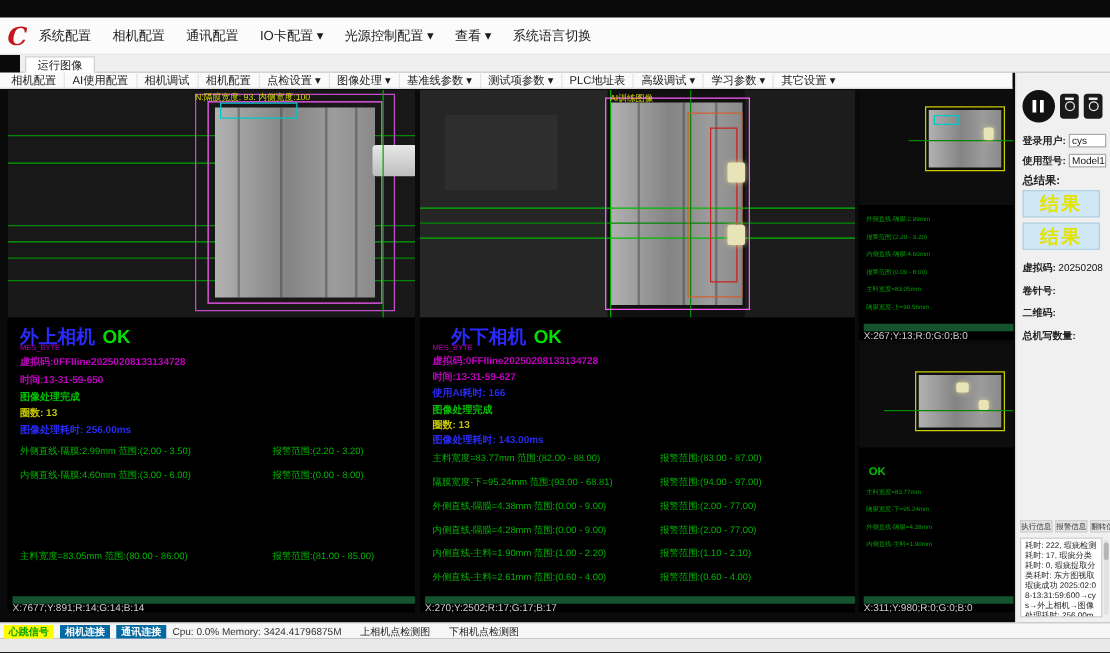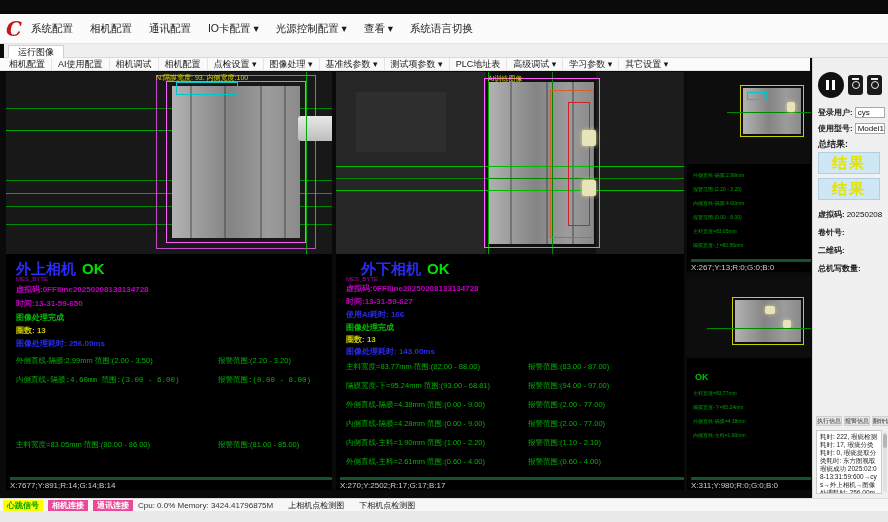--- a/index.html
+++ b/index.html
@@ -15,21 +15,21 @@
   .winbtns span{cursor:default;}
 
   
   .menubar{position:absolute;top:14px;left:0;right:0;height:30px;background:#fbfbfb;
            border-bottom:1px solid #e4e4e4;display:flex;align-items:center;}
   .logo{font-family:"DejaVu Serif",serif;font-style:italic;font-weight:bold;
         color:#c4161c;font-size:20px;margin:0 9px 0 6px;line-height:1;}
   .menu-item{font-size:10.5px;color:#1a1a1a;margin-right:17px;white-space:nowrap;}
 
   
-  .tabrow{position:absolute;top:44px;left:4px;right:0;height:14px;background:#efefef;
+  .tabrow{position:absolute;top:44px;left:16px;right:0;height:14px;background:#efefef;
           border-bottom:1px solid #dadada;}
   .tab{position:absolute;left:4px;top:1px;height:14px;background:#fff;
        border:1px solid #cfcfcf;border-bottom:none;font-size:9px;color:#222;
        padding:0 9px;display:flex;align-items:center;}
 
   
   .toolbar{position:absolute;top:58px;left:0;width:810px;height:13px;background:#fafafa;
            border-bottom:1px solid #e2e2e2;display:flex;align-items:center;padding-left:9px;}
   .tool-item{font-size:9px;color:#1a1a1a;margin-right:6px;padding-right:6px;
              border-right:1px solid #e4e4e4;white-space:nowrap;line-height:13px;}
@@ -43,21 +43,21 @@
   .ovl-text{position:absolute;font-size:7px;color:#d8d800;white-space:nowrap;}
   .cam-title{position:absolute;font-size:15px;font-weight:bold;color:#2a2aff;white-space:nowrap;}
   .cam-title .ok{color:#00e000;margin-left:6px;}
   .mes{position:absolute;font-size:6px;color:#b800b8;}
   .pline{position:absolute;font-size:8px;font-weight:bold;color:#c000c0;white-space:nowrap;}
   .gline{position:absolute;font-size:8px;font-weight:bold;color:#00c000;white-space:nowrap;}
   .yline{position:absolute;font-size:8px;font-weight:bold;color:#c8c800;white-space:nowrap;}
   .bline{position:absolute;font-size:8px;font-weight:bold;color:#2a2aee;white-space:nowrap;}
   .mrow{position:absolute;left:10px;right:4px;color:#00b400;font-size:7.5px;white-space:nowrap;}
   .mrow .acol{position:absolute;}
-  .coords{position:absolute;left:4px;right:0;bottom:0;height:13px;border-top:3px solid #14532d;
+  .coords{position:absolute;left:4px;right:0;bottom:0;height:13px;border-top:6px solid #14532d;
           color:#cfcfcf;font-size:8px;display:flex;align-items:center;}
   .tline{position:absolute;left:6px;color:#00a000;font-size:5px;white-space:nowrap;}
 
   
   .rightpanel{position:absolute;left:812px;top:58px;width:76px;bottom:24px;
               background:#f0f0f0;border-left:1px solid #d5d5d5;}
   .btnrow{position:absolute;top:12px;left:5px;right:3px;height:30px;display:flex;
           align-items:center;gap:4px;}
   .pausebtn{width:26px;height:26px;border-radius:50%;background:#111;position:relative;flex:0 0 auto;}
   .pausebtn:before,.pausebtn:after{content:"";position:absolute;top:8px;width:3px;height:10px;background:#fff;}
@@ -81,21 +81,21 @@
           border:1px solid #c9c9c9;font-size:6.5px;color:#222;padding:2px 3px;
           line-height:8px;overflow:hidden;word-break:break-all;}
   .logscroll{position:absolute;right:1px;width:4px;background:#e2e2e2;border-radius:2px;}
   .logscroll .thumb{position:absolute;left:0;right:0;top:2px;height:14px;background:#b5b5b5;border-radius:2px;}
 
   
   .statusbar{position:absolute;left:0;right:0;top:498px;height:13px;background:#f6f6f6;
              border-top:1px solid #ddd;display:flex;align-items:center;padding-left:3px;gap:5px;}
   .badge{font-size:8px;font-weight:bold;padding:0 4px;line-height:11px;height:11px;}
   .badge.heart{background:#ffff00;color:#00a000;}
-  .badge.red{background:#ec4899;color:#fff;}
+  .badge.red{background:#0369a1;color:#fff;}
   .sbtext{font-size:8px;color:#333;white-space:nowrap;}
   .sblink{font-size:8px;color:#222;margin-left:10px;white-space:nowrap;}
   .bottomstrip{position:absolute;left:0;right:0;top:511px;height:11px;background:#e9e9e9;}
 
   
   .part{position:absolute;background:linear-gradient(90deg,#b2b2b2,#848484 45%,#9c9c9c 75%,#8a8a8a);}
   .streak{position:absolute;top:0;bottom:0;width:2px;background:rgba(40,40,40,.35);}
   .pinkbox{position:absolute;border:1px solid #ff5cff;}
   .pinkbox2{position:absolute;border:1px solid #c44ccc;}
   .cyanbox{position:absolute;border:1px solid #00c8c8;}
@@ -169,21 +169,21 @@
     <div class="mes" style="left:10px;top:204px;">MES_BYTE</div>
     <div class="pline" style="left:10px;top:212px;">虚拟码:0FFIIine20250208133134728</div>
     <div class="pline" style="left:10px;top:226px;">时间:13-31-59-650</div>
     <div class="gline" style="left:10px;top:240px;">图像处理完成</div>
     <div class="yline" style="left:10px;top:253px;">圈数: 13</div>
     <div class="bline" style="left:10px;top:266px;">图像处理耗时: 256.00ms</div>
     <div class="mrow" style="top:284px;">
       <span>外侧直线-隔膜:2.99mm 范围:(2.00 - 3.50)</span>
       <span class="acol" style="left:202px;">报警范围:(2.20 - 3.20)</span>
     </div>
-    <div class="mrow" style="top:303px;font-family:Liberation Mono, monospace;">
+    <div class="mrow" style="top:303px;">
       <span>内侧直线-隔膜:4.60mm 范围:(3.00 - 6.00)</span>
       <span class="acol" style="left:202px;">报警范围:(0.00 - 8.00)</span>
     </div>
     <div class="mrow" style="top:322px;margin-top:46px;">
       <span>主料宽度=83.05mm 范围:(80.00 - 86.00)</span>
       <span class="acol" style="left:202px;">报警范围:(81.00 - 85.00)</span>
     </div>
     <div class="coords">X:7677;Y:891;R:14;G:14;B:14</div>
   </div>
 

